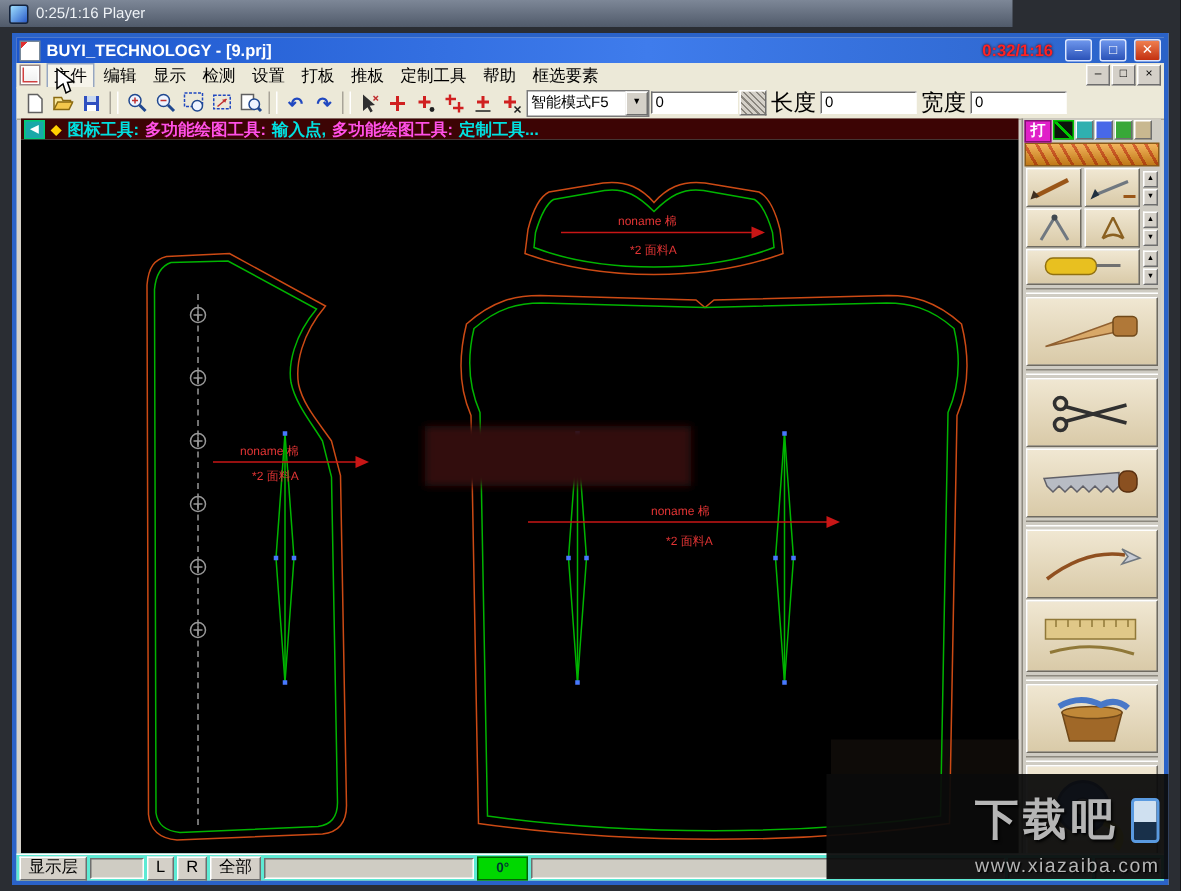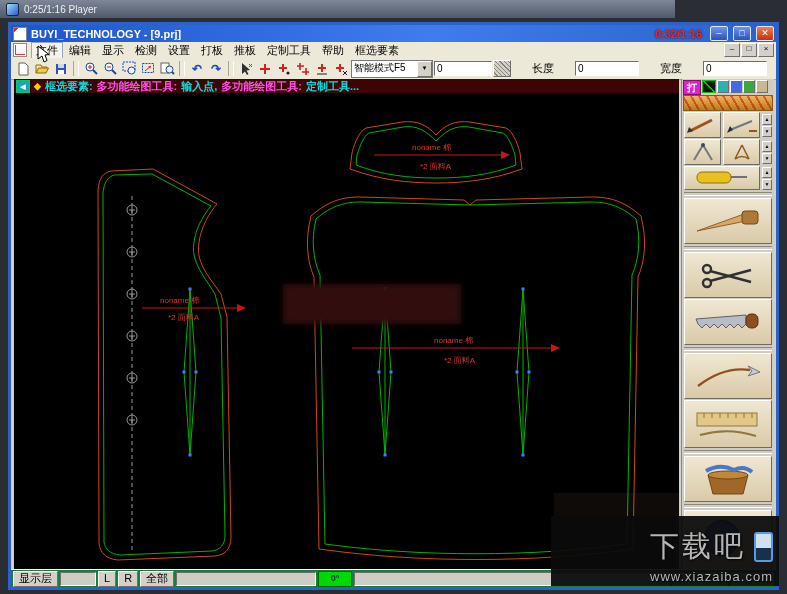--- a/index.html
+++ b/index.html
@@ -24,21 +24,21 @@
   .mc-btn{width:14px;height:12px;background:#d4d0c8;border:1px solid;border-color:#fff #6e6e6e #6e6e6e #fff;font-size:8px;line-height:10px;text-align:center}
   
   .toolbar{position:absolute;left:0;top:33px;right:0;height:21px;background:#ece9d8;border-bottom:1px solid #a8a498;display:flex;align-items:center;padding:0 3px;gap:1px}
   .ti{width:18px;height:17px;display:flex;align-items:center;justify-content:center;flex:0 0 auto}
   .ti svg{display:block}
   .tsep{width:4px;height:15px;border-left:1px solid #a8a498;border-right:1px solid #fff;margin:0 2px;flex:0 0 auto}
   .arrow-glyph{font-size:12px;font-weight:bold;color:#2048c0;line-height:14px}
   .combo{display:flex;align-items:flex-start;width:78px;height:16px;background:#fff;border:1px solid #7a7a7a;font-size:10px;padding-left:2px;flex:0 0 auto}
   .combo-arrow{margin-left:auto;width:13px;height:14px;background:#d4d0c8;border:1px solid;border-color:#fff #6e6e6e #6e6e6e #fff;font-size:6px;line-height:13px;text-align:center}
   .tinput{height:13px;border:1px solid;border-color:#6e6e6e #fff #fff #6e6e6e;background:#fff;font-size:10px;padding:0 2px;flex:0 0 auto}
-  .tlabel{font-size:11px;margin:0 20px;white-space:nowrap;flex:0 0 auto}
+  .tlabel{font-size:15px;margin:0 2px;white-space:nowrap;flex:0 0 auto}
   .pattern-btn{width:16px;height:15px;border:1px solid;border-color:#fff #6e6e6e #6e6e6e #fff;background:repeating-linear-gradient(45deg,#d4d0c8 0 2px,#8a867e 2px 3px);flex:0 0 auto}
   
   .main{position:absolute;left:0;top:54px;right:0;bottom:18px}
   .canvas-col{position:absolute;left:3px;top:0;width:665px;height:100%}
   .hintbar{height:14px;background:#3c0404;display:flex;align-items:center;gap:4px;padding:0 2px;font-size:11px;font-weight:bold;white-space:nowrap;overflow:hidden}
   .back-btn{width:12px;height:11px;background:#18a8a8;color:#fff;font-size:7px;line-height:11px;text-align:center;border:1px solid #0c7}
   .diamond{color:#ffd000;font-size:9px}
   .seg-cyan{color:#00e0e0}.seg-mag{color:#ff50e6}
   .canvas{position:absolute;left:0;top:14px;width:665px;height:476px;background:#000}
   
@@ -49,29 +49,29 @@
   .mini-btn{width:12px;height:13px;border:1px solid;border-color:#fff #6e6e6e #6e6e6e #fff;box-sizing:border-box}
   .banner{height:14px;margin:0 1px;background:linear-gradient(#f2b45c,#c07818),repeating-linear-gradient(60deg,transparent 0 5px,rgba(200,30,30,.5) 5px 7px);background-blend-mode:multiply;border:1px solid #8a5a18}
   .tools{position:absolute;left:2px;right:2px;top:32px;bottom:0;overflow:hidden}
   .tile{background:linear-gradient(#f0e7d2,#d9caa8);border:1px solid;border-color:#fff #6e6a60 #6e6a60 #fff;display:flex;align-items:center;justify-content:center;margin:1px 0;position:relative}
   .tile-row{display:flex;gap:2px;align-items:stretch;margin:1px 0}
   .tile-row .tile{flex:1;margin:0}
   .spin{width:10px;display:flex;flex-direction:column;justify-content:center;gap:1px}
   .spin span{display:block;height:9px;background:#d4d0c8;border:1px solid;border-color:#fff #6e6e6e #6e6e6e #fff;font-size:5px;line-height:8px;text-align:center}
   .hsep{height:2px;border-top:1px solid #8c887e;border-bottom:1px solid #fff;margin:2px 0}
   
-  .statusbar{position:absolute;left:0;right:0;bottom:0;height:18px;background:#15803d;border-top:1px solid #fff;display:flex;align-items:center;padding:1px 2px;gap:2px;font-size:11px;box-sizing:border-box}
+  .statusbar{position:absolute;left:0;right:0;bottom:0;height:18px;background:#5eead4;border-top:1px solid #fff;display:flex;align-items:center;padding:1px 2px;gap:2px;font-size:11px;box-sizing:border-box}
   .sb-btn{border:1px solid;border-color:#fff #6e6e6e #6e6e6e #fff;background:#d4d0c8;padding:0 5px;height:14px;line-height:13px;white-space:nowrap}
   .sb-cell{border:1px solid;border-color:#6e6e6e #fff #fff #6e6e6e;background:#cfccc3;height:14px;box-sizing:border-box}
   .sb-green{background:#00d800;border:1px solid #046404;height:14px;width:32px;font-size:9px;line-height:13px;text-align:center;color:#033;font-weight:bold}
   
   .wm-bg{position:absolute;right:8px;bottom:8px;width:228px;height:70px;background:#0b0b0b;opacity:.94}
   .watermark{position:absolute;right:14px;bottom:10px;text-align:right;color:#b5b5b5;z-index:50}
   .wm-row{display:flex;align-items:center;justify-content:flex-end;gap:8px}
-  .wm-big{font-size:29px;font-weight:normal;letter-spacing:3px;text-shadow:1px 1px 2px #000}
+  .wm-big{font-size:29px;font-weight:bold;letter-spacing:3px;text-shadow:1px 1px 2px #000}
   .wm-url{font-size:13px;letter-spacing:1px;margin-top:2px;text-shadow:1px 1px 1px #000}
   .phone{width:15px;height:26px;border:2px solid #5a9ae0;border-radius:3px;background:linear-gradient(#cfe0f0 55%,#18304a 55%)}
   .cursor{position:absolute;left:37px;top:45px;z-index:60}
 </style>
 </head>
 <body>
 
 <div class="player-bar">
   <span class="player-icon"></span>
   <span>0:25/1:16 Player</span>
@@ -216,21 +216,21 @@
     <input class="tinput" style="width: 58px;" readonly="" value="0">
     <span class="tlabel">宽度</span>
     <input class="tinput" style="width: 58px;" readonly="" value="0">
   </div>
 
   <div class="main">
     <div class="canvas-col">
       <div class="hintbar">
         <span class="back-btn">◀</span>
         <span class="diamond">◆</span>
-        <span class="seg-cyan">框选要素:</span>
+        <span class="seg-cyan">图标工具:</span>
         <span class="seg-mag">多功能绘图工具:</span>
         <span class="seg-cyan">输入点,</span>
         <span class="seg-mag">多功能绘图工具:</span>
         <span class="seg-cyan">定制工具...</span>
       </div>
       <div class="canvas">
         <svg viewBox="0 0 665 476" width="665" height="476">
           <defs>
               <filter id="soft" x="-20%" y="-20%" width="140%" height="140%">
                 <feGaussianBlur stdDeviation="3"></feGaussianBlur>

